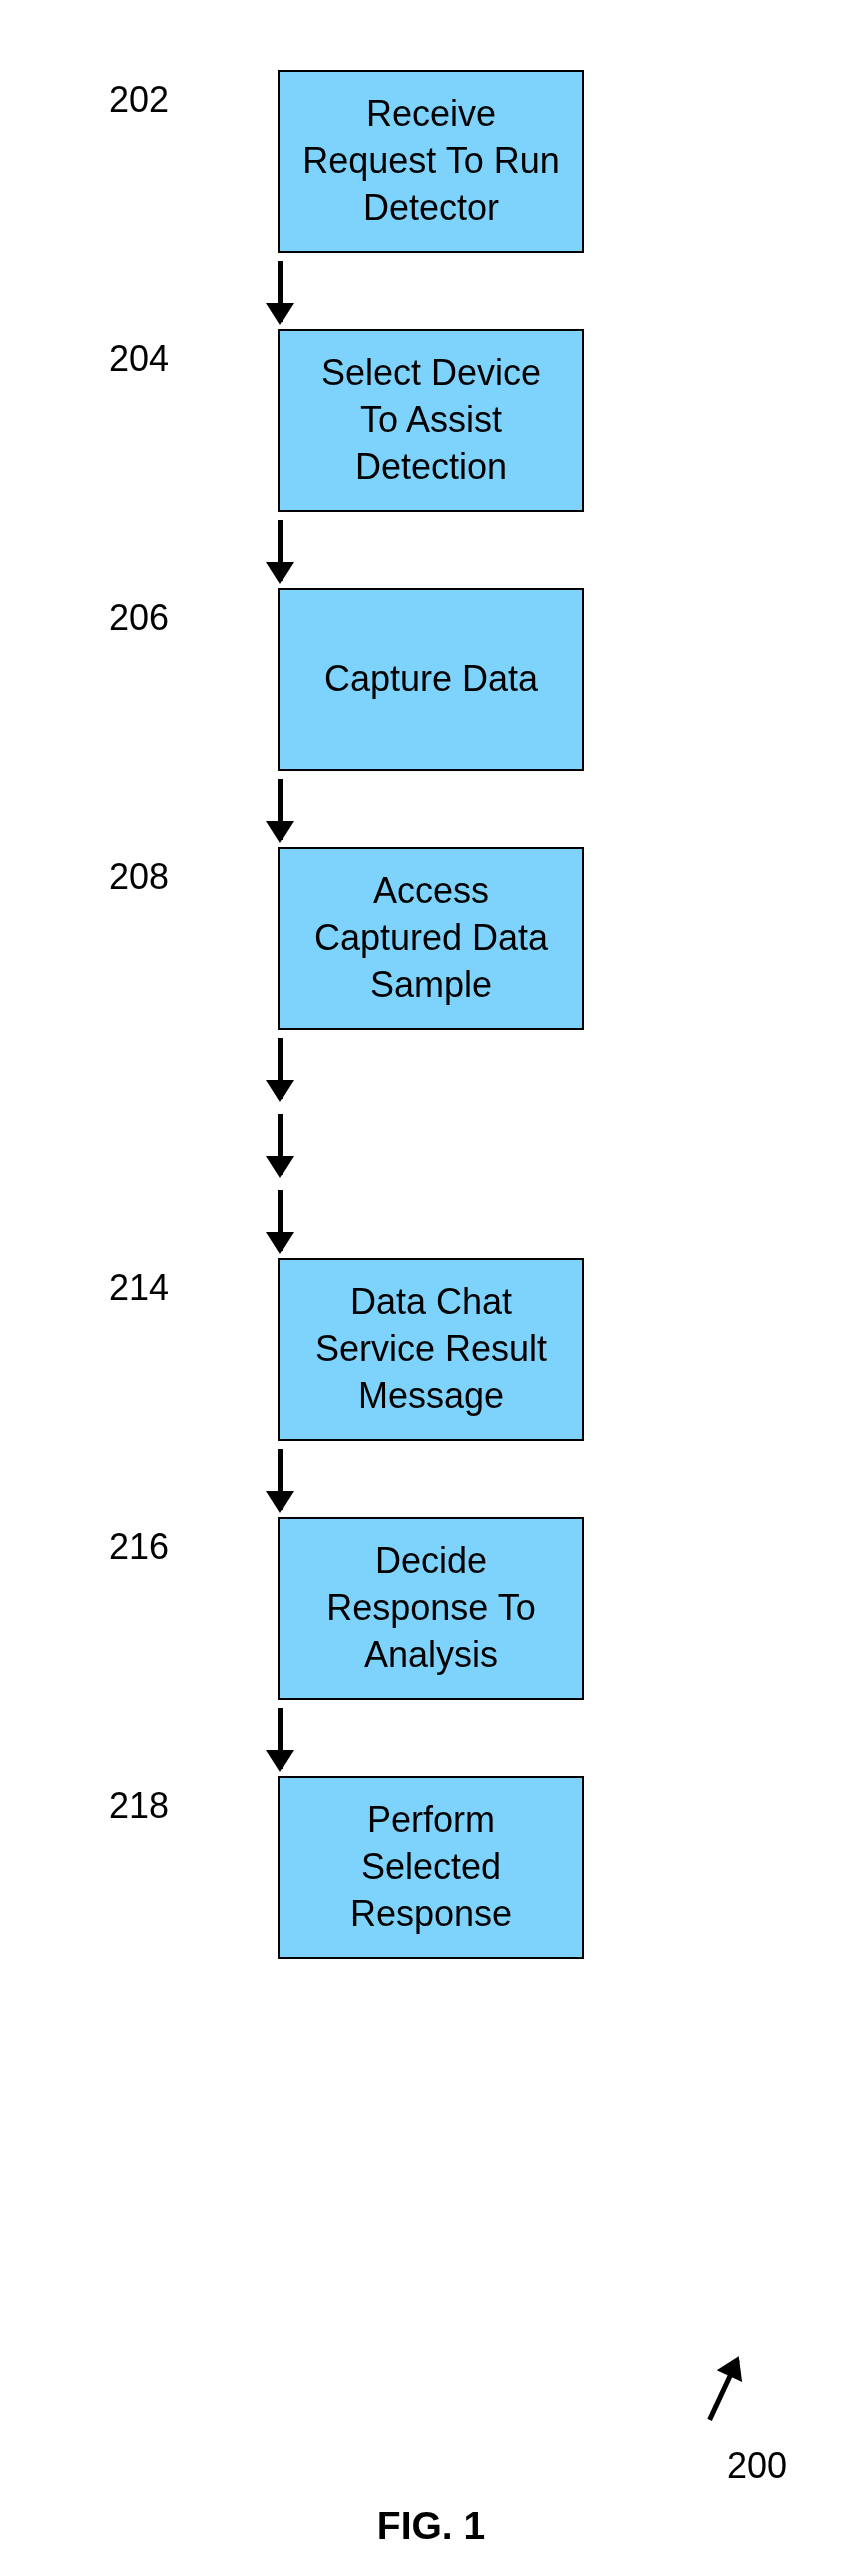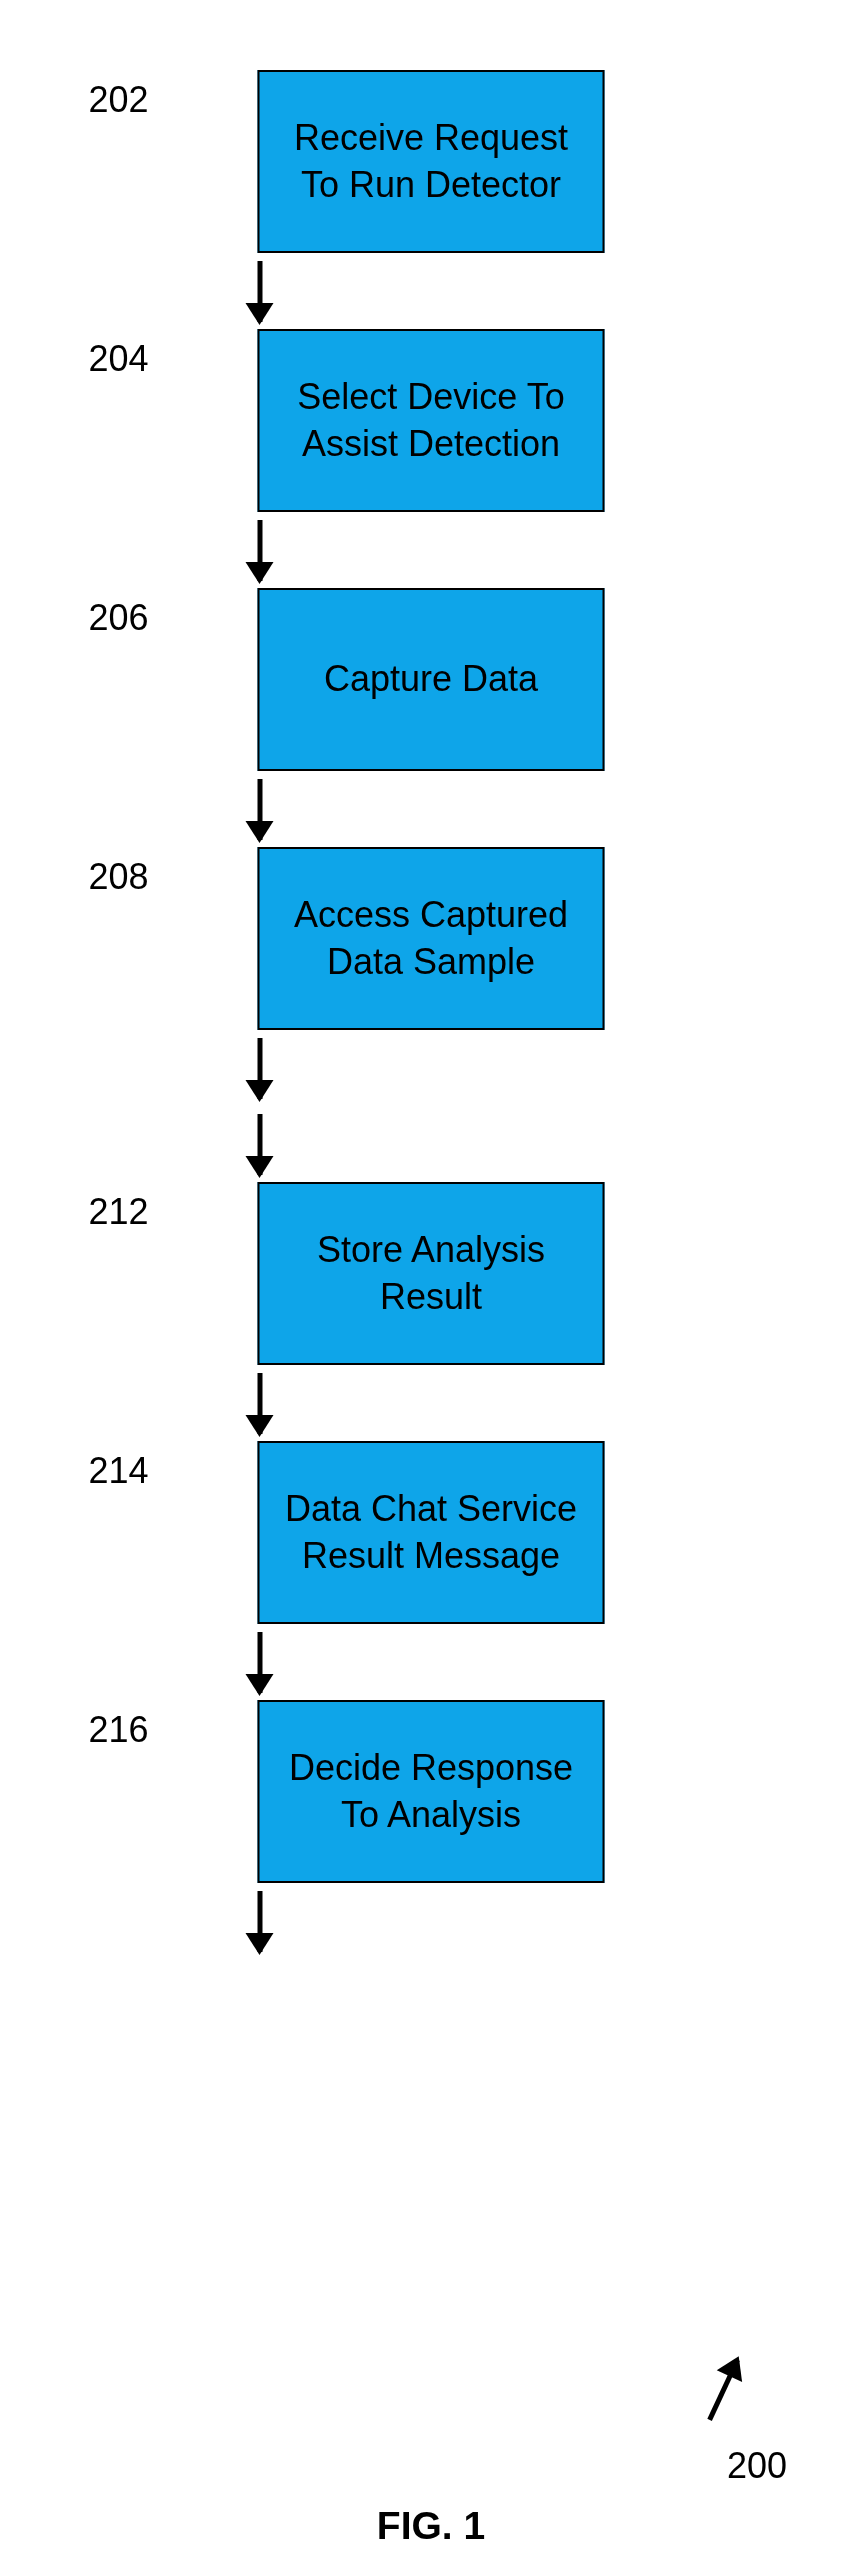--- a/index.html
+++ b/index.html
@@ -31,30 +31,30 @@
     .step-number {
       position: absolute;
       left: -169px;
       top: 9.4px;
       font-size: 36px;
       color: #000;
       font-weight: 400;
     }
     .step-box {
       border: 2.8px solid #000;
-      width: 347px;
+      width: 306px;
       height: 183px;
       display: flex;
       align-items: center;
       justify-content: center;
       text-align: center;
       font-size: 36px;
       line-height: 1.3;
       padding: 19px;
-      background: #0ea5e9;
+      background: #7dd3fc;
     }
     .arrow {
       width: 4.7px;
       height: 61px;
       background: #000;
       position: relative;
       margin: 7.5px 0;
     }
     .arrow::after {
       content: '';
@@ -133,38 +133,38 @@
   <div class="arrow"></div>
 
   <div class="step-row">
     <div class="step-number">208</div>
     <div class="step-box">Access Captured Data Sample</div>
   </div>
   <div class="arrow"></div>
 
   <div class="arrow"></div>
 
-  <div class="step-row">
-    <div class="step-number">212</div>
-    <div class="step-box">Store Analysis Result</div>
-  </div>
   <div class="arrow"></div>
 
   <div class="step-row">
     <div class="step-number">214</div>
     <div class="step-box">Data Chat Service Result Message</div>
   </div>
   <div class="arrow"></div>
 
   <div class="step-row">
     <div class="step-number">216</div>
     <div class="step-box">Decide Response To Analysis</div>
   </div>
   <div class="arrow"></div>
 
+  <div class="step-row">
+    <div class="step-number">218</div>
+    <div class="step-box">Perform Selected Response</div>
+  </div>
 </div>
 
 <div class="footer-arrow">
   <div class="footer-arrow-line"></div>
 </div>
 <div class="footer-number">200</div>
 <div class="figure-label">FIG. 1</div>
 
 
 </body></html>

